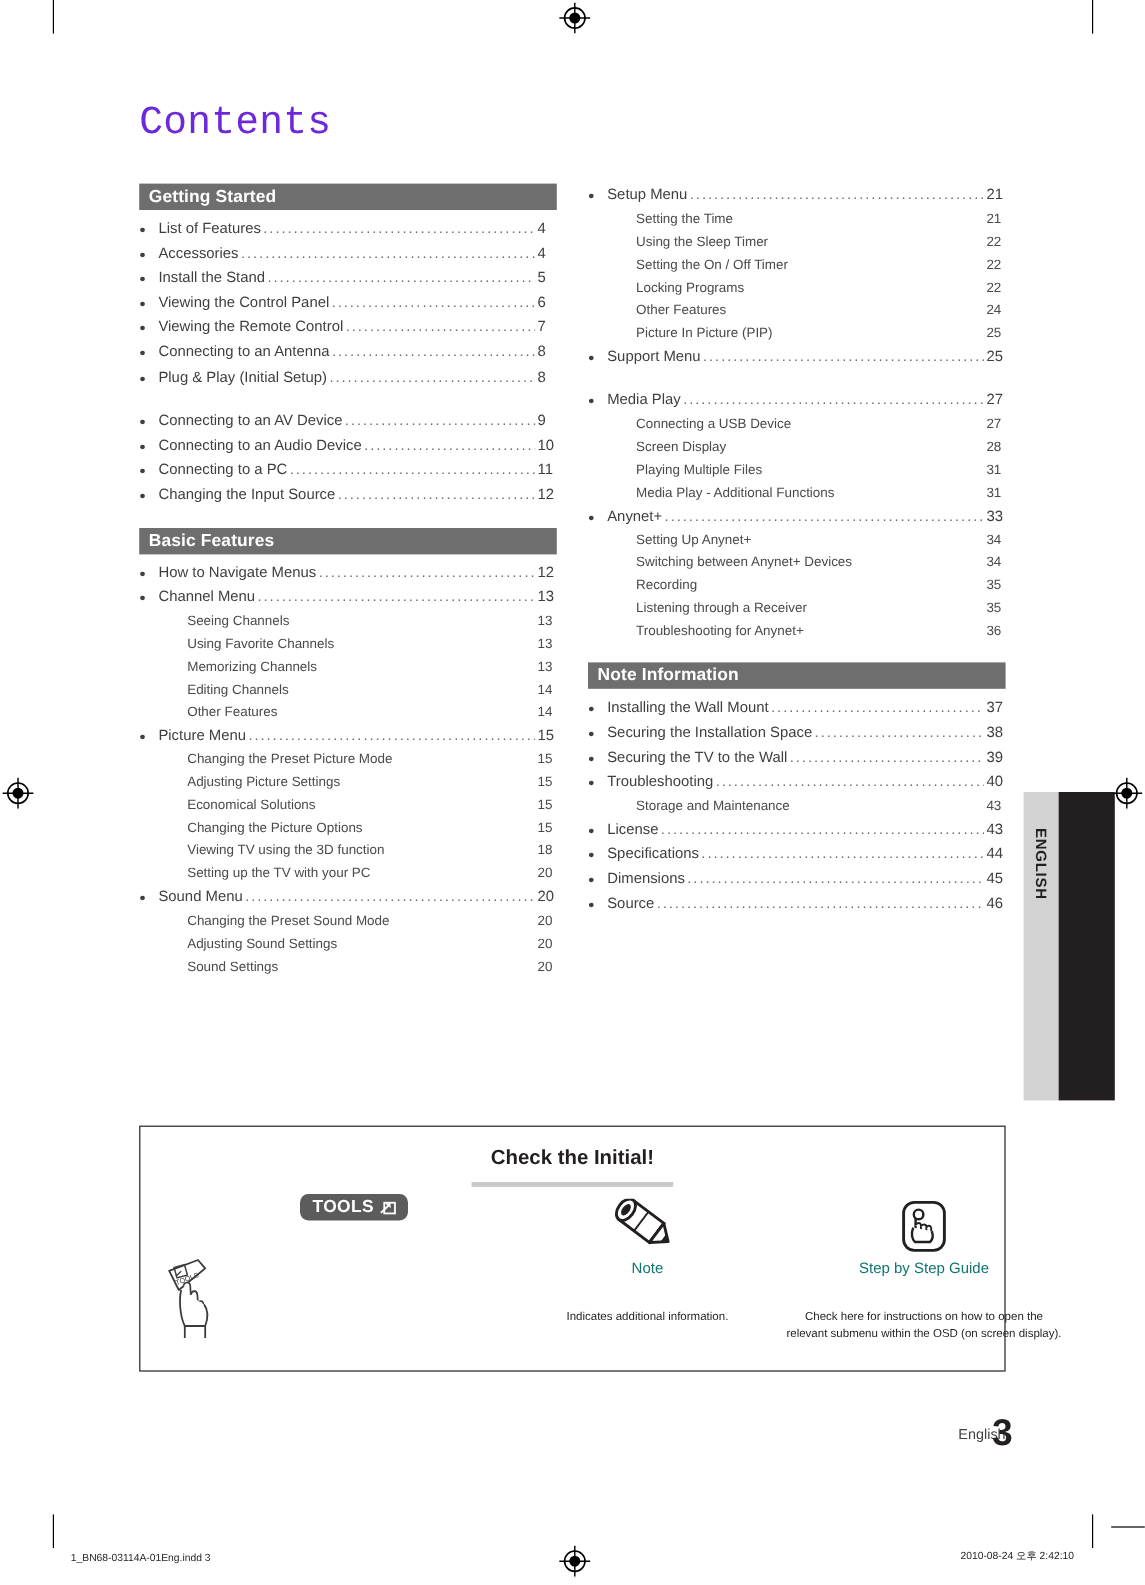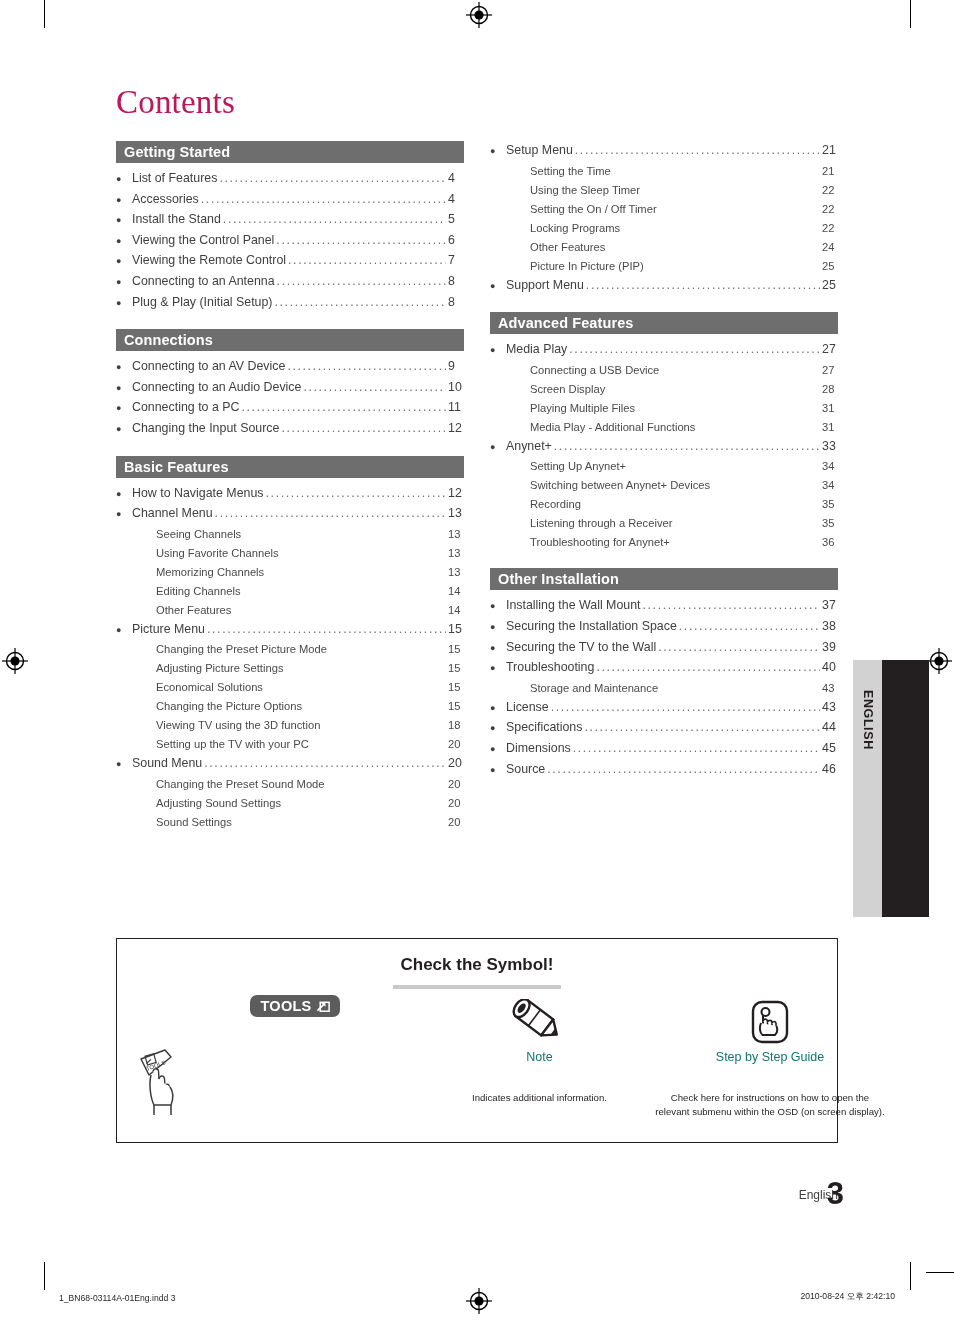--- a/index.html
+++ b/index.html
@@ -31,22 +31,22 @@
   }
 
   
   .page-title {
     position: absolute;
     left: 116px;
     top: 84px;
     font-size: 33px;
     font-weight: 300;
     letter-spacing: 0.2px;
-    color: #be185d;
-    font-family: Liberation Serif, serif;
+    color: #6d28d9;
+    font-family: Liberation Mono, monospace;
   }
 
   
   .col {
     position: absolute;
     width: 348px;
   }
   .col-left  { left: 116px; top: 141px; }
   .col-right { left: 490px; top: 141px; }
 
@@ -56,21 +56,21 @@
     color: #ffffff;
     font-size: 14.5px;
     font-weight: bold;
     line-height: 22px;
     height: 22px;
     padding-left: 8px;
     box-sizing: border-box;
     letter-spacing: 0.1px;
     margin-bottom: 6px;
   }
-  .section-block { margin-bottom: 16px; }
+  .section-block { margin-bottom: 16px; margin-top: 12px; }
 
   
   .toc-row {
     display: flex;
     align-items: baseline;
     font-size: 12.4px;
     color: #3f3f3f;
     line-height: 19.6px;
     white-space: nowrap;
   }
@@ -318,21 +318,20 @@
         <span class="toc-page">8</span>
       </div>
       <div class="toc-row level1">
         <span class="bullet">●</span>
         <span class="toc-label">Plug &amp; Play (Initial Setup)</span>
         <span class="leader"></span>
         <span class="toc-page">8</span>
       </div>
     </div>
     <div class="section-block">
-      <div class="section-bar">Connections</div>
       <div class="toc-row level1">
         <span class="bullet">●</span>
         <span class="toc-label">Connecting to an AV Device</span>
         <span class="leader"></span>
         <span class="toc-page">9</span>
       </div>
       <div class="toc-row level1">
         <span class="bullet">●</span>
         <span class="toc-label">Connecting to an Audio Device</span>
         <span class="leader"></span>
@@ -488,21 +487,20 @@
         <span class="toc-page">25</span>
       </div>
       <div class="toc-row level1">
         <span class="bullet">●</span>
         <span class="toc-label">Support Menu</span>
         <span class="leader"></span>
         <span class="toc-page">25</span>
       </div>
     </div>
     <div class="section-block">
-      <div class="section-bar">Advanced Features</div>
       <div class="toc-row level1">
         <span class="bullet">●</span>
         <span class="toc-label">Media Play</span>
         <span class="leader"></span>
         <span class="toc-page">27</span>
       </div>
       <div class="toc-row level2">
         <span class="toc-label">Connecting a USB Device</span>
         <span class="spacer"></span>
         <span class="toc-page">27</span>
@@ -548,21 +546,21 @@
         <span class="spacer"></span>
         <span class="toc-page">35</span>
       </div>
       <div class="toc-row level2">
         <span class="toc-label">Troubleshooting for Anynet+</span>
         <span class="spacer"></span>
         <span class="toc-page">36</span>
       </div>
     </div>
     <div class="section-block">
-      <div class="section-bar">Other Installation</div>
+      <div class="section-bar">Note Information</div>
       <div class="toc-row level1">
         <span class="bullet">●</span>
         <span class="toc-label">Installing the Wall Mount</span>
         <span class="leader"></span>
         <span class="toc-page">37</span>
       </div>
       <div class="toc-row level1">
         <span class="bullet">●</span>
         <span class="toc-label">Securing the Installation Space</span>
         <span class="leader"></span>
@@ -610,21 +608,21 @@
         <span class="toc-page">46</span>
       </div>
     </div>
   </div>
 
 <div class="tab-black"></div>
 <div class="tab-gray"></div>
 <div class="tab-label">ENGLISH</div>
 
 <div class="symbol-box">
-  <div class="symbol-title">Check the Symbol!</div>
+  <div class="symbol-title">Check the Initial!</div>
   <div class="symbol-underline"></div>
 
   <div class="sym-col sym-col-1">
     <div style="height:40px;">
       <span class="tools-badge">
         <span>TOOLS</span>
         <svg width="15" height="15" viewBox="0 0 16 16">
           <rect x="4.5" y="3.5" width="9.5" height="9.5" fill="none" stroke="#fff" stroke-width="1.6"></rect>
           <path d="M1.5 12.5 L9 5.2" stroke="#fff" stroke-width="1.8" fill="none"></path>
           <path d="M9.8 3.6 L10.3 8.2 L5.4 4.4 Z" fill="#fff"></path>

